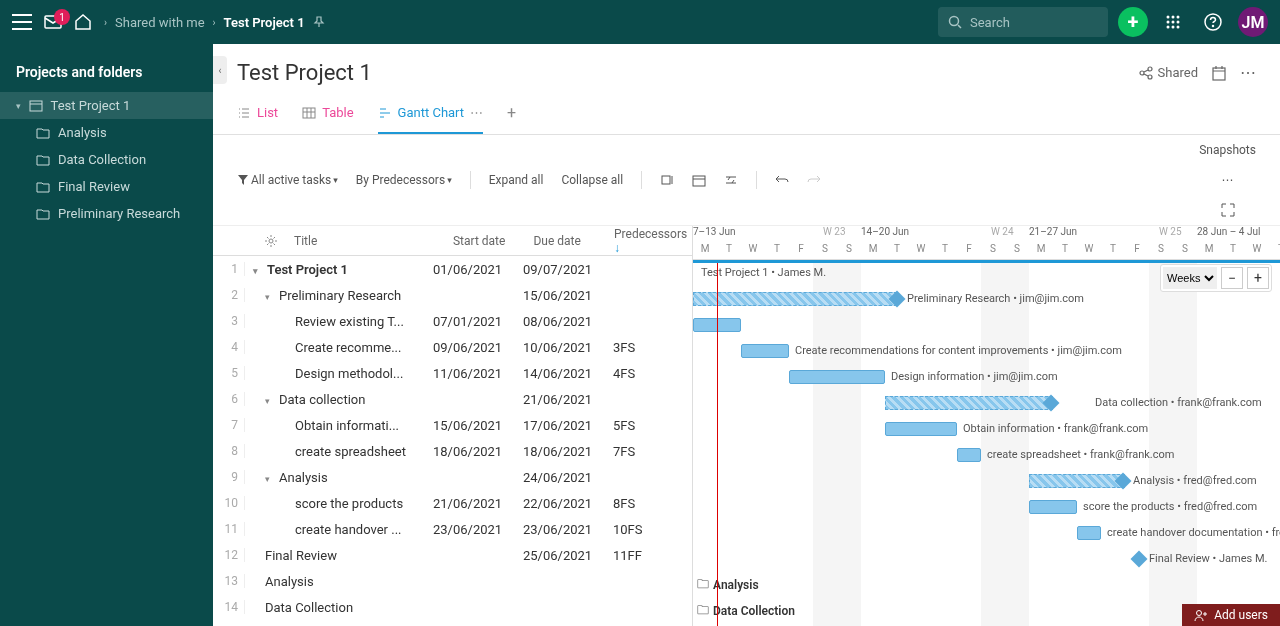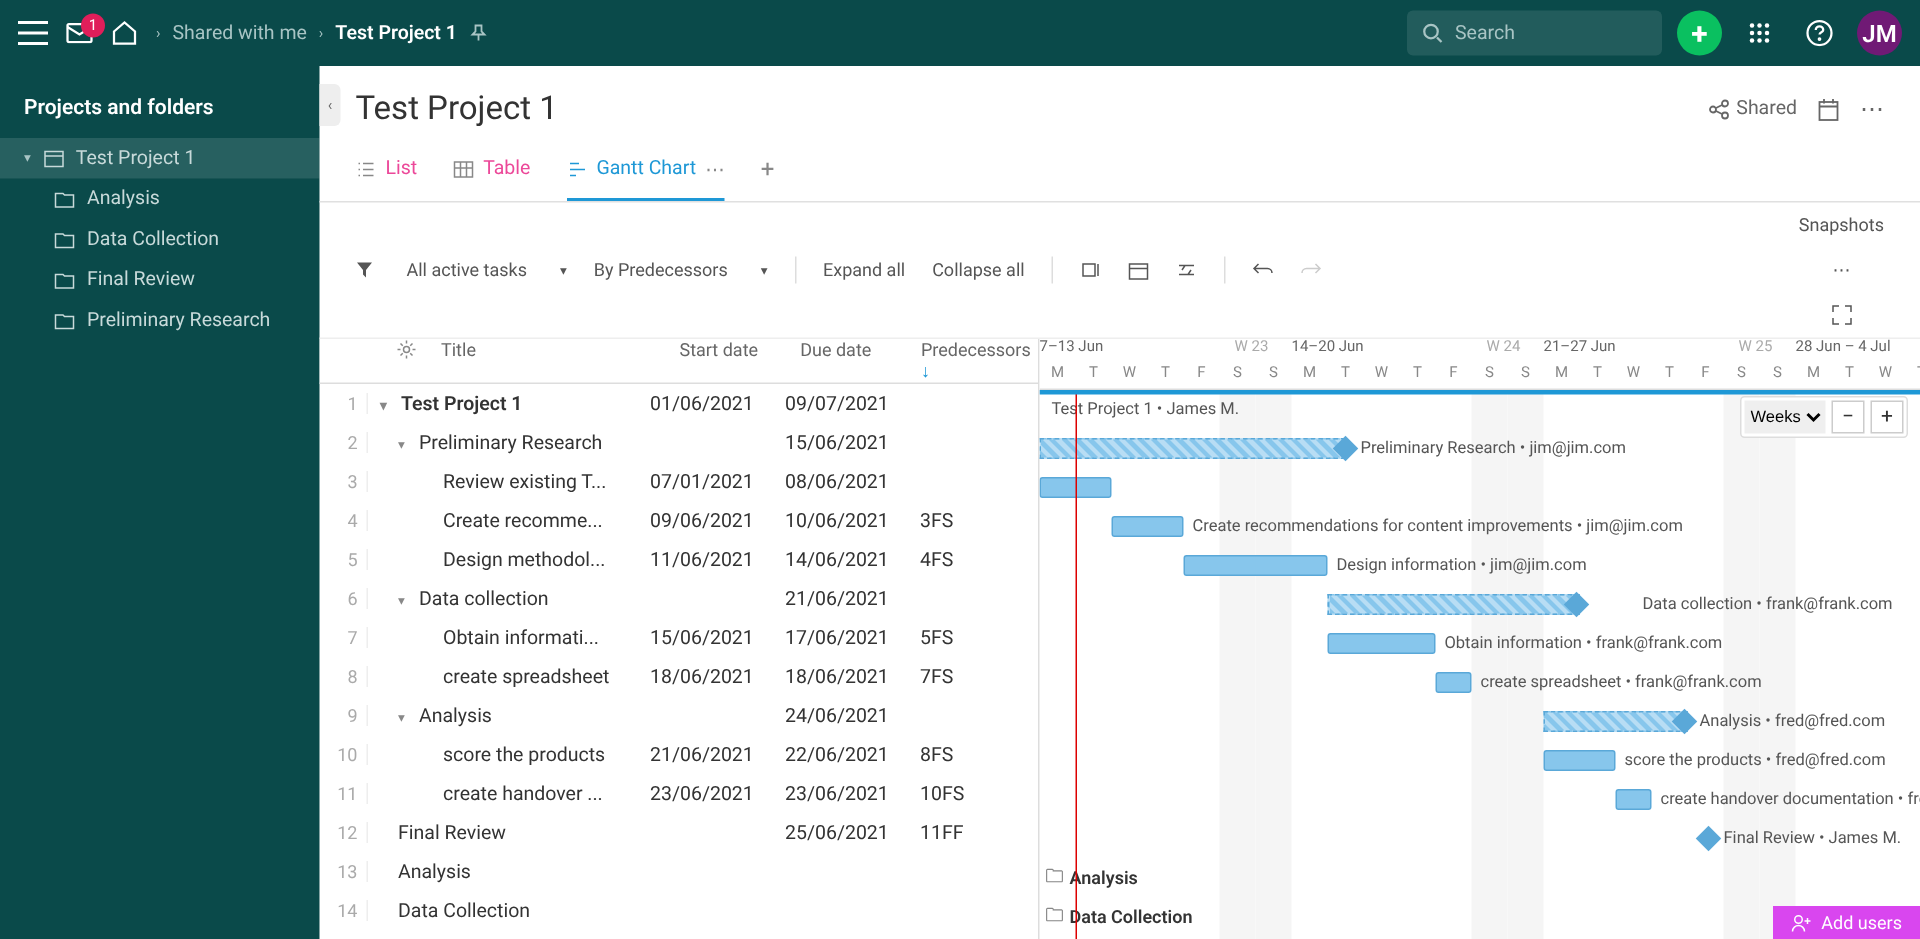--- a/index.html
+++ b/index.html
@@ -32,26 +32,26 @@
 .content-header { display: flex; align-items: center; padding: 16px 24px 8px 24px; }
 .content-title { font-size: 22px; font-weight: 400; }
 .header-actions { margin-left: auto; display: flex; align-items: center; gap: 14px; color: #666; }
 .shared-btn { display: flex; align-items: center; gap: 5px; font-size: 13px; }
 .view-tabs { display: flex; gap: 24px; padding: 0 24px; border-bottom: 1px solid #e0e0e0; }
 .view-tab { display: flex; align-items: center; gap: 6px; padding: 10px 0; font-size: 13px; color: #ec4899; cursor: pointer; border-bottom: 2px solid transparent; }
 .view-tab.active { color: #1e98d6; border-bottom-color: #1e98d6; }
 .view-tab .more { color: #888; }
 .add-tab { color: #888; font-size: 16px; }
 .toolbar { display: flex; align-items: center; padding: 8px 24px; gap: 18px; font-size: 12px; color: #555; border-bottom: 1px solid #eee; }
-.toolbar-group { display: flex; align-items: center; gap: 22px; }
+.toolbar-group { display: flex; align-items: center; gap: 2px; }
 .toolbar-sep { width: 1px; height: 18px; background: #ddd; }
 .toolbar-right { margin-left: auto; display: flex; align-items: center; gap: 16px; flex-direction: column; }
 .gantt-container { display: flex; flex: 1; overflow: hidden; }
 .grid-panel { width: 480px; border-right: 1px solid #ddd; display: flex; flex-direction: column; }
-.grid-header { display: flex; border-bottom: 1px solid #ddd; height: 34px; background: #fff; padding-left: 43px; }
+.grid-header { display: flex; border-bottom: 1px solid #ddd; height: 34px; align-items: center; background: #fff; padding-left: 43px; }
 .grid-header .cell { font-size: 12px; color: #666; padding: 0 8px; }
 .col-gear { width: 32px; text-align: center; }
 .col-title { width: 180px; }
 .col-start { width: 90px; }
 .col-due { width: 90px; }
 .col-pred { width: 86px; }
 .sort-arrow { color: #1e98d6; }
 .grid-body { overflow-y: auto; }
 .grid-row { display: flex; height: 26px; align-items: center; font-size: 13px; }
 .grid-row .cell { padding: 0 8px; overflow: hidden; text-overflow: ellipsis; white-space: nowrap; }
@@ -73,21 +73,21 @@
 .gantt-summary { position: absolute; height: 14px; background: repeating-linear-gradient(45deg,#87c6ec,#87c6ec 3px,#b8ddf4 3px,#b8ddf4 6px); border: 1px dashed #5aa8d8; top: 6px; }
 .gantt-task { position: absolute; height: 14px; background: #87c6ec; border: 1px solid #5aa8d8; border-radius: 2px; top: 6px; }
 .milestone { position: absolute; width: 12px; height: 12px; background: #5aa8d8; transform: rotate(45deg); top: 7px; }
 .bar-label { position: absolute; font-size: 11px; color: #555; white-space: nowrap; top: 6px; }
 .folder-row { position: absolute; left: 0; font-size: 12px; color: #333; font-weight: 600; display: flex; align-items: center; gap: 4px; height: 26px; }
 .folder-row .ficon { color: #888; font-size: 12px; }
 .zoom-controls { position: absolute; top: 4px; right: 8px; display: flex; gap: 4px; z-index: 10; background: #fff; padding: 2px; border: 1px solid #ddd; border-radius: 3px; }
 .zoom-select { font-size: 11px; border: none; }
 .zoom-btn { width: 22px; height: 22px; border: 1px solid #ccc; background: #fff; font-size: 14px; display: flex; align-items: center; justify-content: center; }
 .timeline-bar { position: absolute; top: 0; left: 0; height: 3px; background: #1e98d6; z-index: 6; }
-.footer { position: absolute; bottom: 0; right: 0; background: #d946ef; color: #fff; font-size: 12px; padding: 4px 12px; display: flex; align-items: center; gap: 6px; }
+.footer { position: absolute; bottom: 0; right: 0; background: #7f1d1d; color: #fff; font-size: 12px; padding: 4px 12px; display: flex; align-items: center; gap: 6px; }
 svg { display: block; }
 </style>
 </head>
 <body>
 
 <div class="topbar">
   <div class="topbar-left">
     <div class="hamburger">
         <span></span>
         <span></span>

